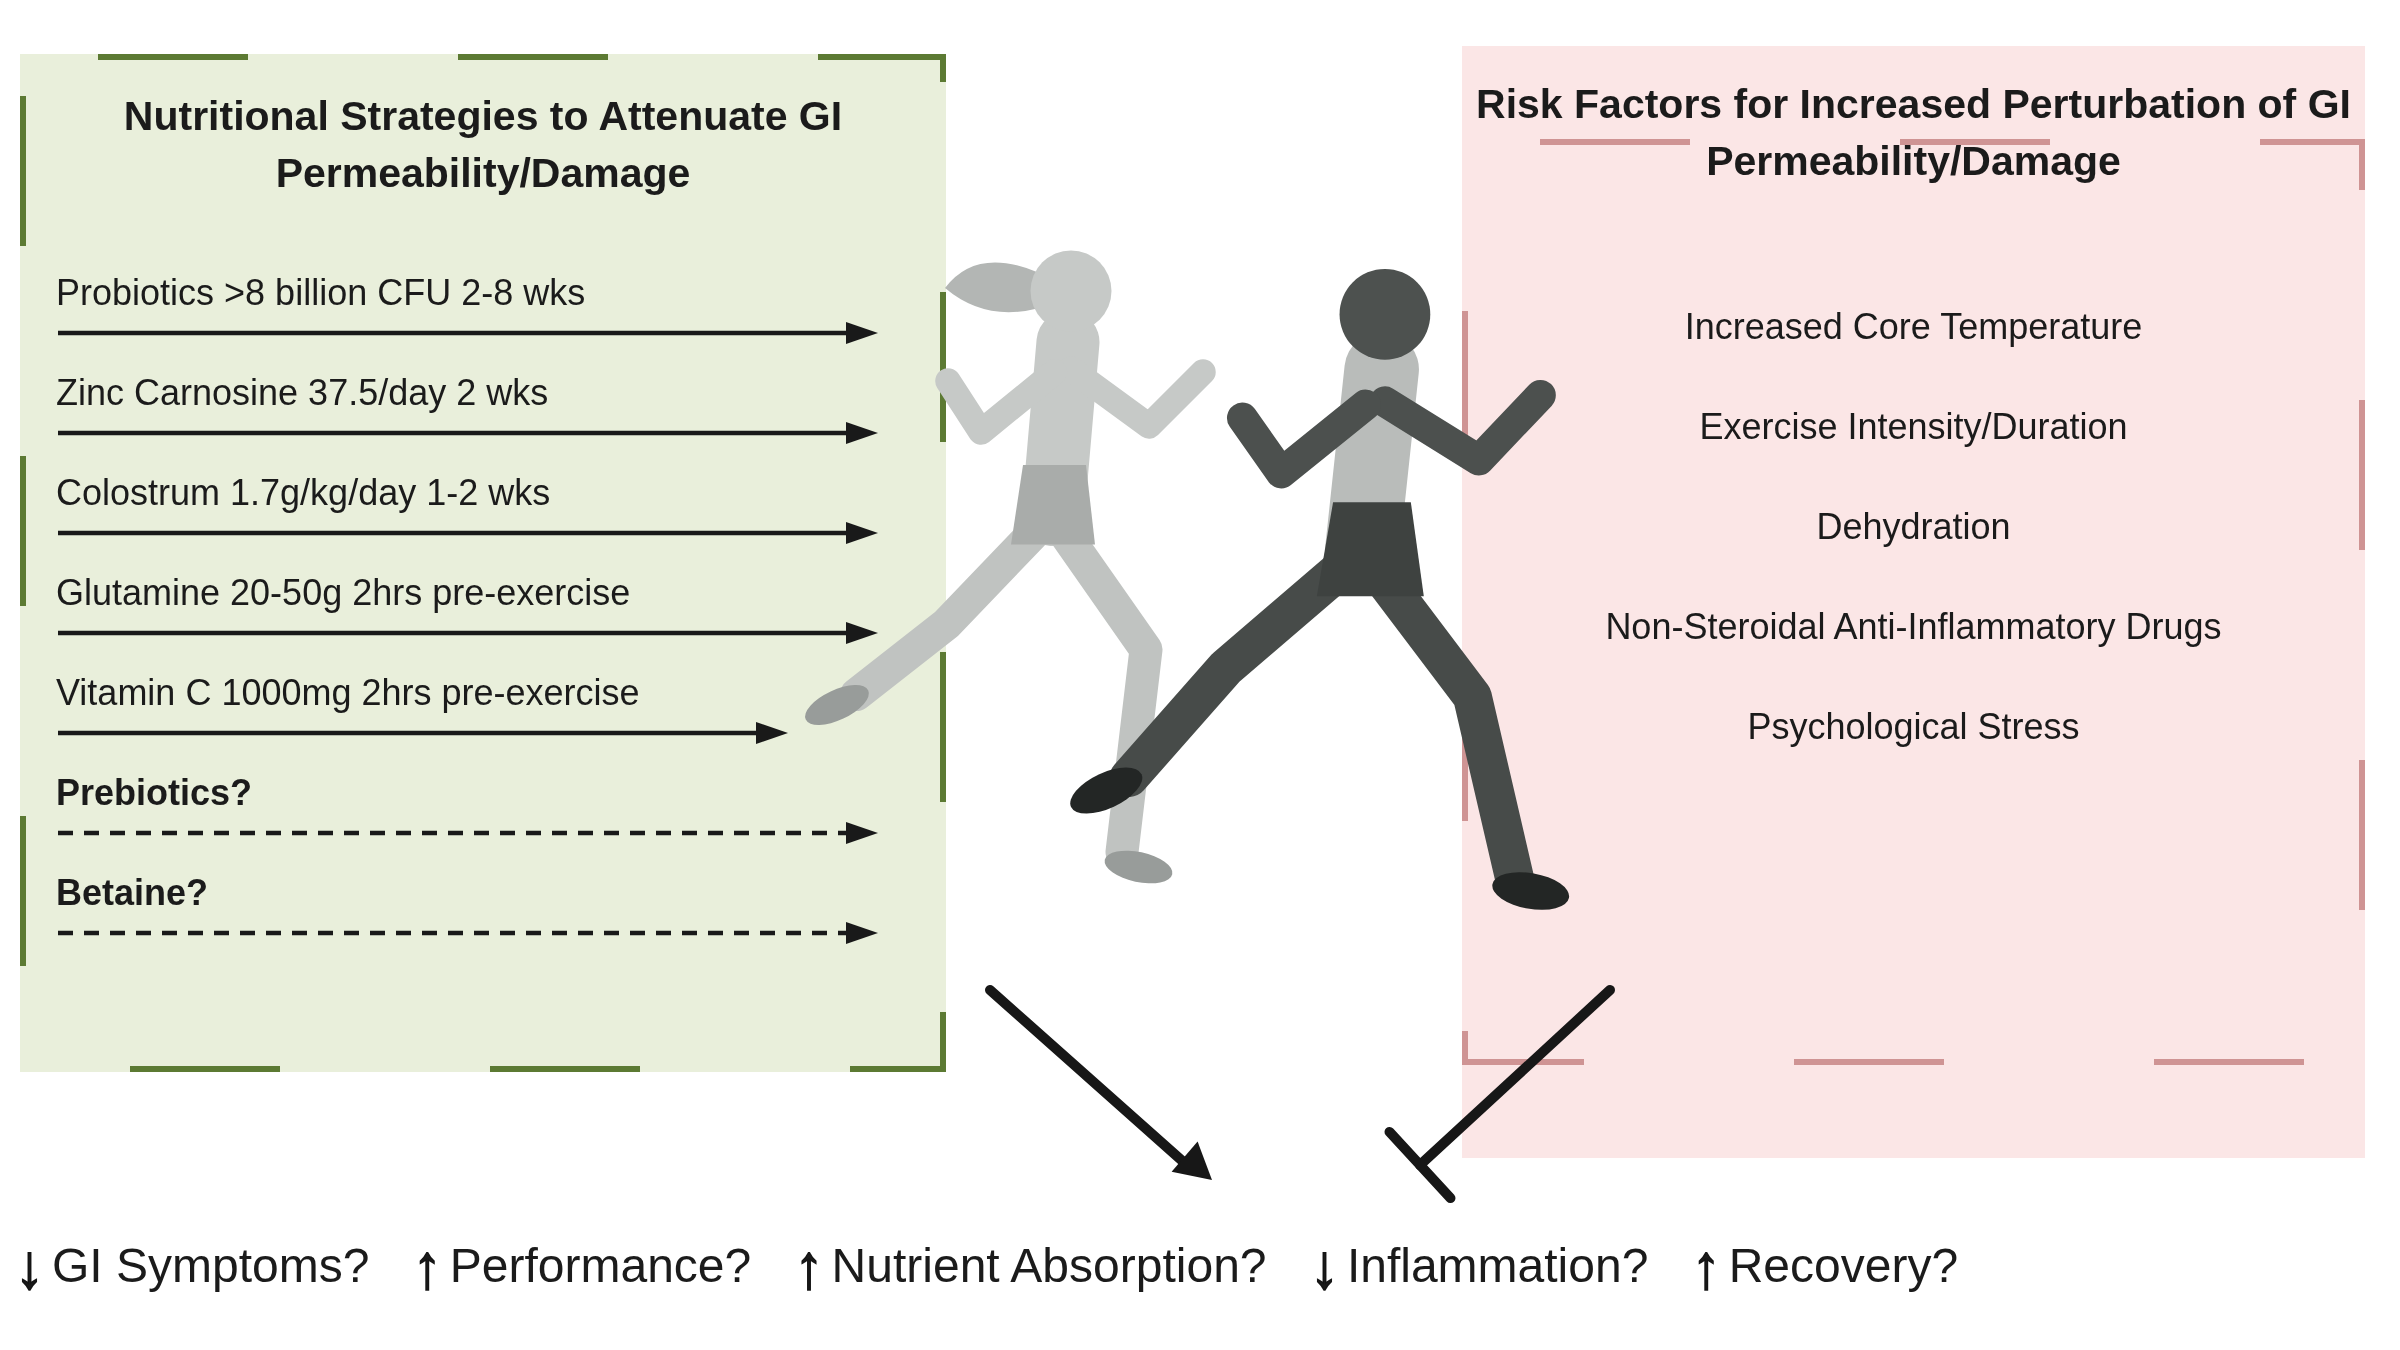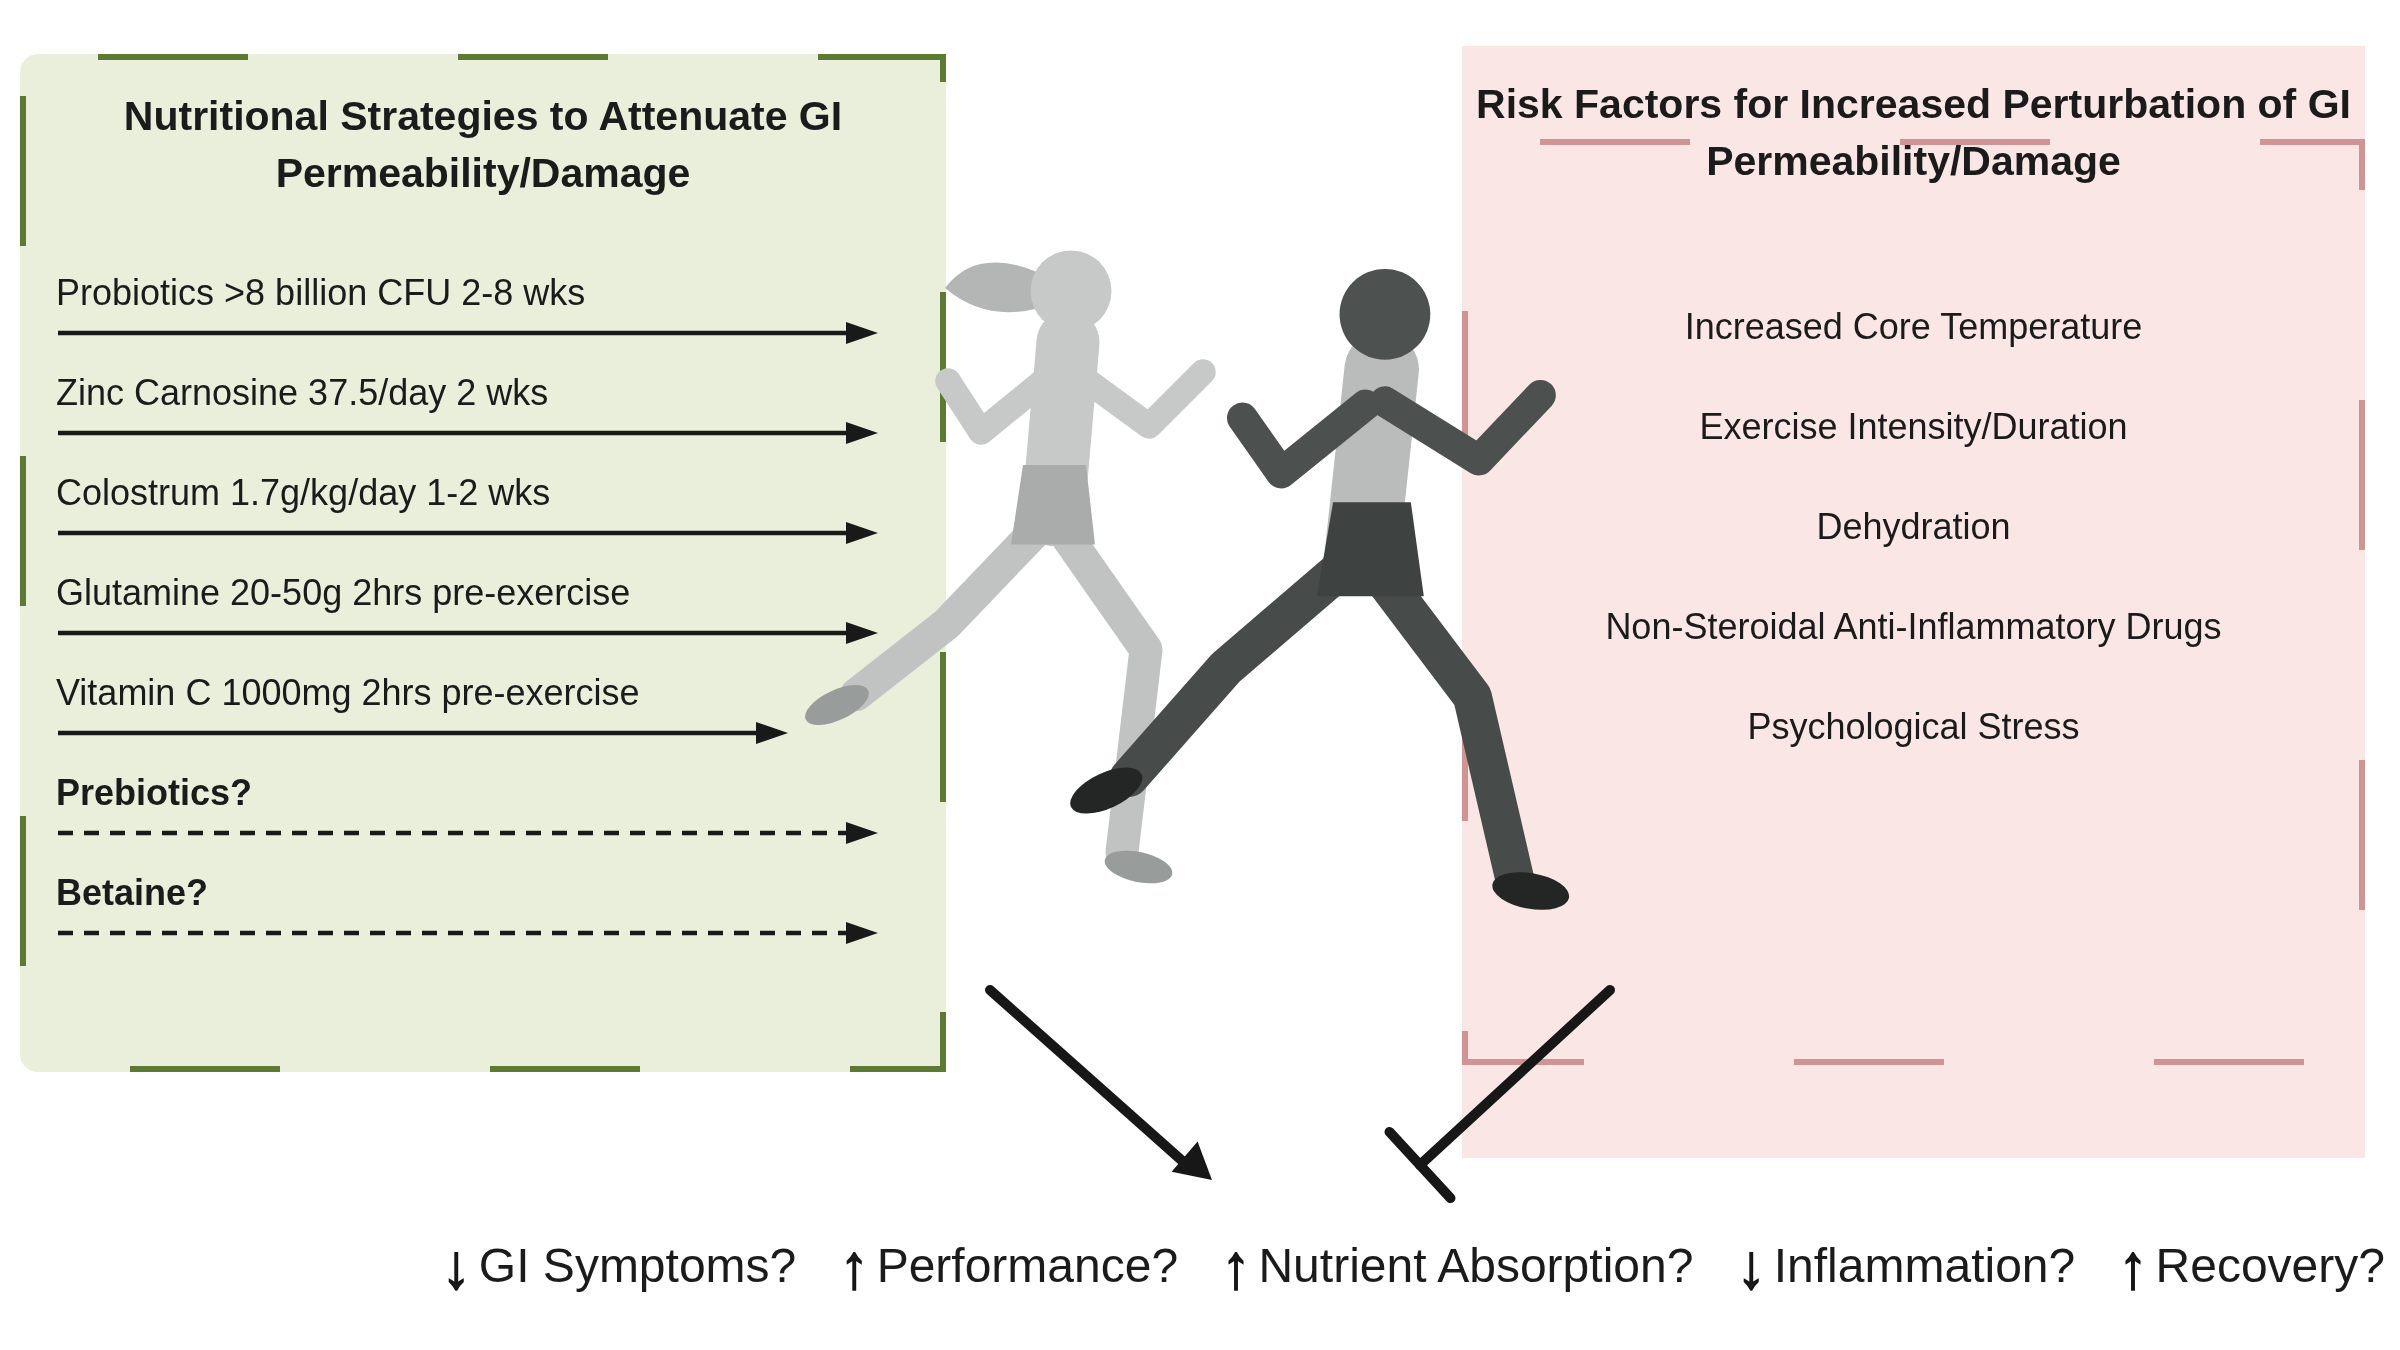--- a/index.html
+++ b/index.html
@@ -5,21 +5,21 @@
   html,body{margin:0;padding:0;background:#fff;}
   .canvas{
     position:relative;width:2400px;height:1350px;background:#ffffff;
     font-family:"Liberation Sans",sans-serif;color:#1b1b1b;overflow:hidden;
   }
   .box{position:absolute;}
   .frame{position:absolute;left:0;top:0;width:100%;height:100%;pointer-events:none;}
   .box-title{position:relative;margin:0;font-weight:700;text-align:center;font-size:41px;line-height:1.38;}
   .box-title span{display:block;}
 
-  .green{left:20px;top:54px;width:926px;height:1018px;background:#e9efdb;border-radius:18px;}
+  .green{left:20px;top:54px;width:926px;height:1018px;background:#e9efdb;}
   .green .box-title{padding-top:34px;}
   .pink{left:1462px;top:46px;width:903px;height:1112px;background:#fbe6e6;}
   .pink .box-title{padding-top:30px;}
 
   .items{position:absolute;left:36px;top:218px;width:860px;}
   .item{position:relative;height:100px;}
   .item .label{font-size:36px;white-space:nowrap;}
   .item.bold .label{font-weight:700;}
   .item .arrow{position:absolute;left:0;top:46px;display:block;}
   .arrow line{stroke:#191919;stroke-width:4.5;}
@@ -28,21 +28,21 @@
 
   .risks{position:absolute;left:0;top:260px;width:100%;}
   .risk{height:100px;font-size:36px;text-align:center;}
 
   .runners{position:absolute;left:780px;top:210px;width:840px;height:740px;z-index:3;}
 
   .converge{position:absolute;left:950px;top:980px;width:700px;height:240px;}
   .converge line{stroke:#171717;stroke-width:10;stroke-linecap:round;}
   .converge polygon{fill:#171717;}
 
-  .outcomes{position:absolute;left:0;top:1232px;width:100%;text-align:right;font-size:48px;white-space:nowrap;}
+  .outcomes{position:absolute;left:0;top:1232px;width:100%;text-align:left;font-size:48px;white-space:nowrap;}
   .seg{display:inline-block;margin:0 15px;}
   .seg .glyph{
     font-weight:700;font-size:58px;display:inline-block;vertical-align:-4px;
     margin-right:8px;transform:scaleY(1.08);-webkit-text-stroke:1.5px #141414;
   }
 </style>
 </head>
 <body>
 
 <div class="canvas">

